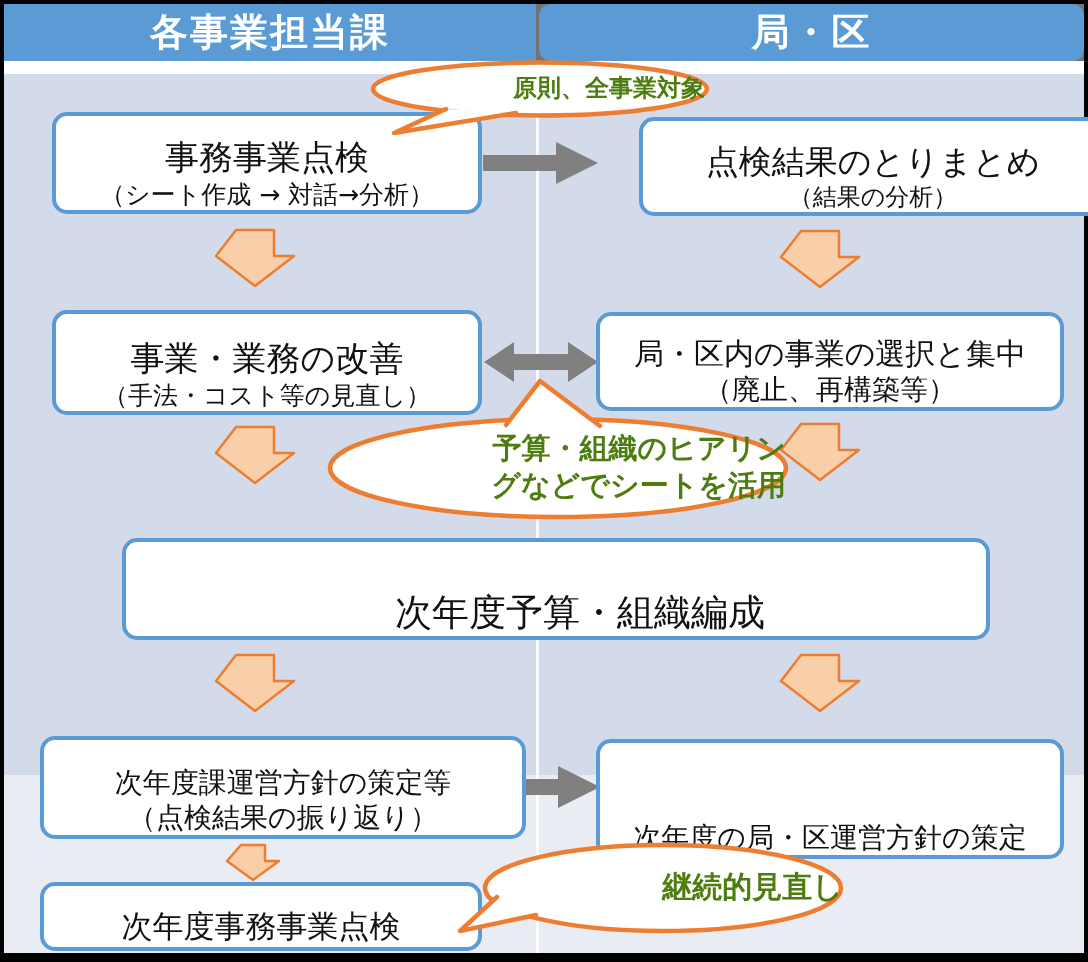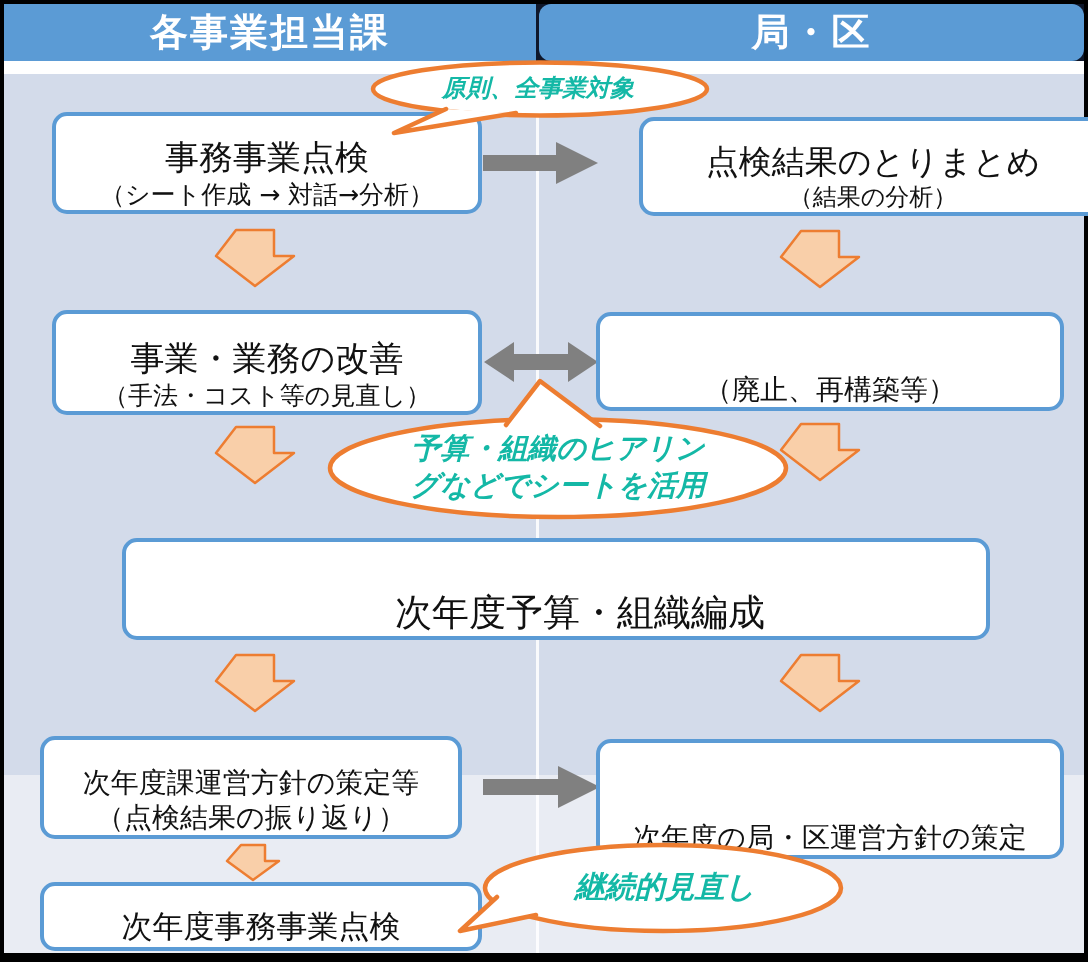--- a/index.html
+++ b/index.html
@@ -1,20 +1,20 @@
 <!DOCTYPE html>
 <html style="--header-blue: #5B9BD5; --box-border-blue: #5B9BD5; --band-main: #D3DBEA; --band-bottom: #E9ECF3; --bubble-orange: #ED7D31; --arrow-fill: #F9CFA9; --arrow-gray: #808080; --text-dark: #111111; --header-text: #FFFFFF;"><head>
 <meta charset="utf-8">
 <style>
   html,body{margin:0;padding:0;}
   body{font-family:"DejaVu Sans","Liberation Sans",sans-serif;}
   .slide{position:relative;width:1088px;height:962px;background:#000;overflow:hidden;}
   .abs{position:absolute;}
   
-  .header-row{left:4px;top:4px;width:1080px;height:57px;background:#0f172a;display:flex;gap:3px;z-index:2;}
+  .header-row{left:4px;top:4px;width:1080px;height:57px;background:#737373;display:flex;gap:3px;z-index:2;}
   .header-cell{background:var(--header-blue,#5B9BD5);color:var(--header-text,#fff);
     font-weight:bold;font-size:38px;display:flex;align-items:center;justify-content:center;
     letter-spacing:2px;}
   .header-cell.left{width:532px;}
   .header-cell.right{flex:1;border-radius:12px;}
   .gap-row{left:4px;top:61px;width:1080px;height:13px;background:#fff;z-index:0;}
   .band-main{left:4px;top:74px;width:1080px;height:701px;background:var(--band-main,#D3DBEA);z-index:0;}
   .band-bottom{left:4px;top:775px;width:1080px;height:178px;background:var(--band-bottom,#E9ECF3);z-index:0;}
   .col-divider{left:536px;top:74px;width:3px;height:879px;background:rgba(255,255,255,.85);z-index:1;}
   
@@ -34,28 +34,28 @@
   #box1L{left:52px;top:112px;width:430px;height:102px;}
   #box1L .t1{font-size:34px;}  #box1L .t2{font-size:25px;}
   #box1R{left:596px;top:117px;width:468px;height:99px;margin-left:43px;}
   #box1R .t1{font-size:33px;}  #box1R .t2{font-size:24px;}
   #box2L{left:52px;top:310px;width:430px;height:105px;}
   #box2L .t1{font-size:34px;}  #box2L .t2{font-size:25px;}
   #box2R{left:596px;top:312px;width:468px;height:99px;}
   #box2R .t1{font-size:30px;}  #box2R .t2{font-size:28px;}
   #box3{left:122px;top:538px;width:868px;height:102px;padding-left:48px;}
   #box3 .t1{font-size:37px;}
-  #box4L{left:40px;top:736px;width:422px;height:103px;}
+  #box4L{left:40px;top:736px;width:486px;height:103px;}
   #box4L .t1{font-size:28px;}  #box4L .t2{font-size:28px;}
   #box4R{left:596px;top:739px;width:468px;height:120px;}
   #box4R .t1{font-size:28px;}
   #box5{left:40px;top:882px;width:442px;height:69px;font-family:Liberation Serif, serif;}
   #box5 .t1{font-size:31px;}
   
-  .bubble-text{z-index:5;font-weight:bold;color:#14b8a6;text-align:center;pointer-events:none;font-style:italic;}
+  .bubble-text{z-index:5;font-weight:bold;color:#4d7c0f;text-align:right;pointer-events:none;}
   #btxt1{left:371px;top:73px;width:334px;font-size:24px;line-height:31px;}
   #btxt2{left:330px;top:430px;width:456px;font-size:29px;line-height:37px;}
   #btxt3{left:487px;top:870px;width:356px;font-size:30px;line-height:34px;}
 </style>
 </head>
 <body>
 
 <div class="slide">
 
   <div class="abs gap-row"></div>
@@ -87,20 +87,21 @@
   </div>
   <div class="abs box" id="box1R">
     <div class="t1">点検結果のとりまとめ</div>
     <div class="t2">（結果の分析）</div>
   </div>
   <div class="abs box" id="box2L">
     <div class="t1">事業・業務の改善</div>
     <div class="t2">（手法・コスト等の見直し）</div>
   </div>
   <div class="abs box" id="box2R">
+    <div class="t1">局・区内の事業の選択と集中</div>
     <div class="t2">（廃止、再構築等）</div>
   </div>
   <div class="abs box" id="box3">
     <div class="t1">次年度予算・組織編成</div>
   </div>
   <div class="abs box" id="box4L">
     <div class="t1">次年度課運営方針の策定等</div>
     <div class="t2">（点検結果の振り返り）</div>
   </div>
   <div class="abs box" id="box4R">

